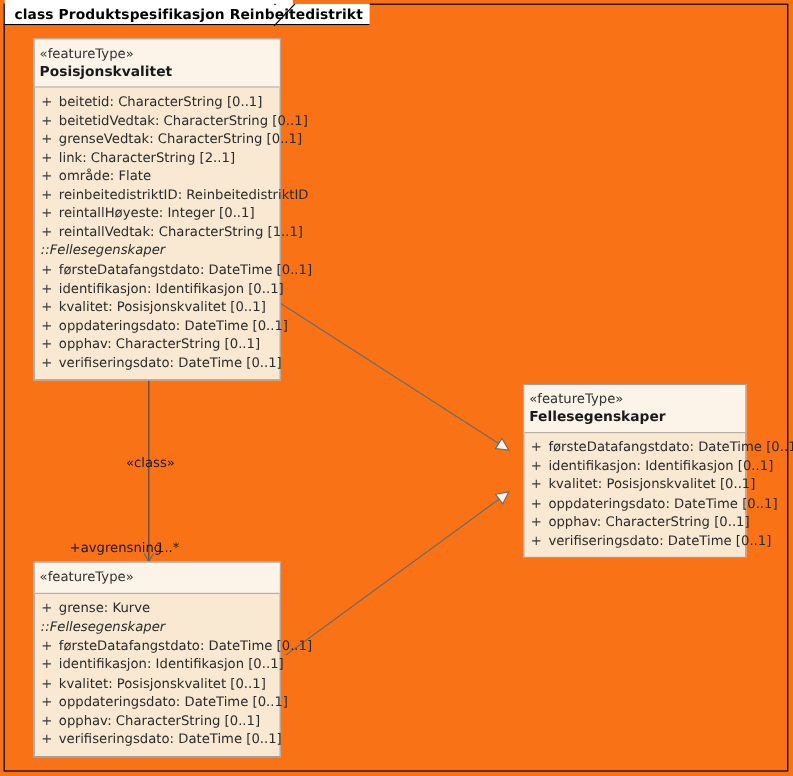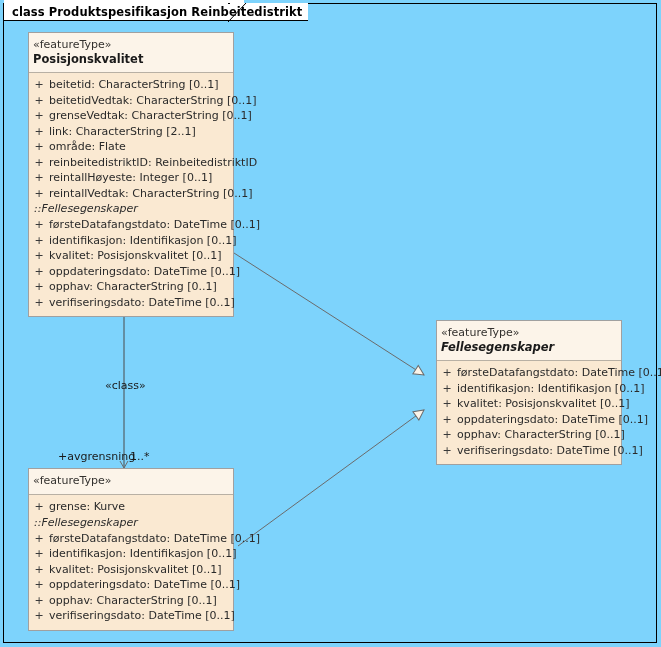--- a/index.html
+++ b/index.html
@@ -7,21 +7,21 @@
     padding: 0;
     background: #ffffff;
   }
   body {
     font-family: "DejaVu Sans", "Liberation Sans", sans-serif;
   }
   #canvas {
     position: relative;
     width: 661px;
     height: 647px;
-    background: #7dd3fc;
+    background: #f97316;
     overflow: hidden;
   }
 
   
   #frame {
     position: absolute;
     left: 3px;
     top: 3px;
     width: 654px;
     height: 640px;
@@ -101,21 +101,20 @@
     color: #33312e;
     display: block;
   }
   .classname {
     font-size: 11.5px;
     font-weight: bold;
     color: #1a1a1a;
     display: block;
   }
   .classname.abstract {
-    font-style: italic;
   }
   .uml-body {
     padding: 4px 0 6px 0;
   }
   .attr {
     display: flex;
     align-items: baseline;
     line-height: 15.5px;
     padding: 0 4px 0 0;
     white-space: nowrap;
@@ -223,21 +222,21 @@
       <div class="attr">
         <span class="vis">+</span>
         <span class="sig">reinbeitedistriktID: ReinbeitedistriktID</span>
       </div>
       <div class="attr">
         <span class="vis">+</span>
         <span class="sig">reintallHøyeste: Integer [0..1]</span>
       </div>
       <div class="attr">
         <span class="vis">+</span>
-        <span class="sig">reintallVedtak: CharacterString [0..1]</span>
+        <span class="sig">reintallVedtak: CharacterString [1..1]</span>
       </div>
 
       <div class="group-label">::Fellesegenskaper</div>
 
       <div class="attr">
         <span class="vis">+</span>
         <span class="sig">førsteDatafangstdato: DateTime [0..1]</span>
       </div>
       <div class="attr">
         <span class="vis">+</span>

